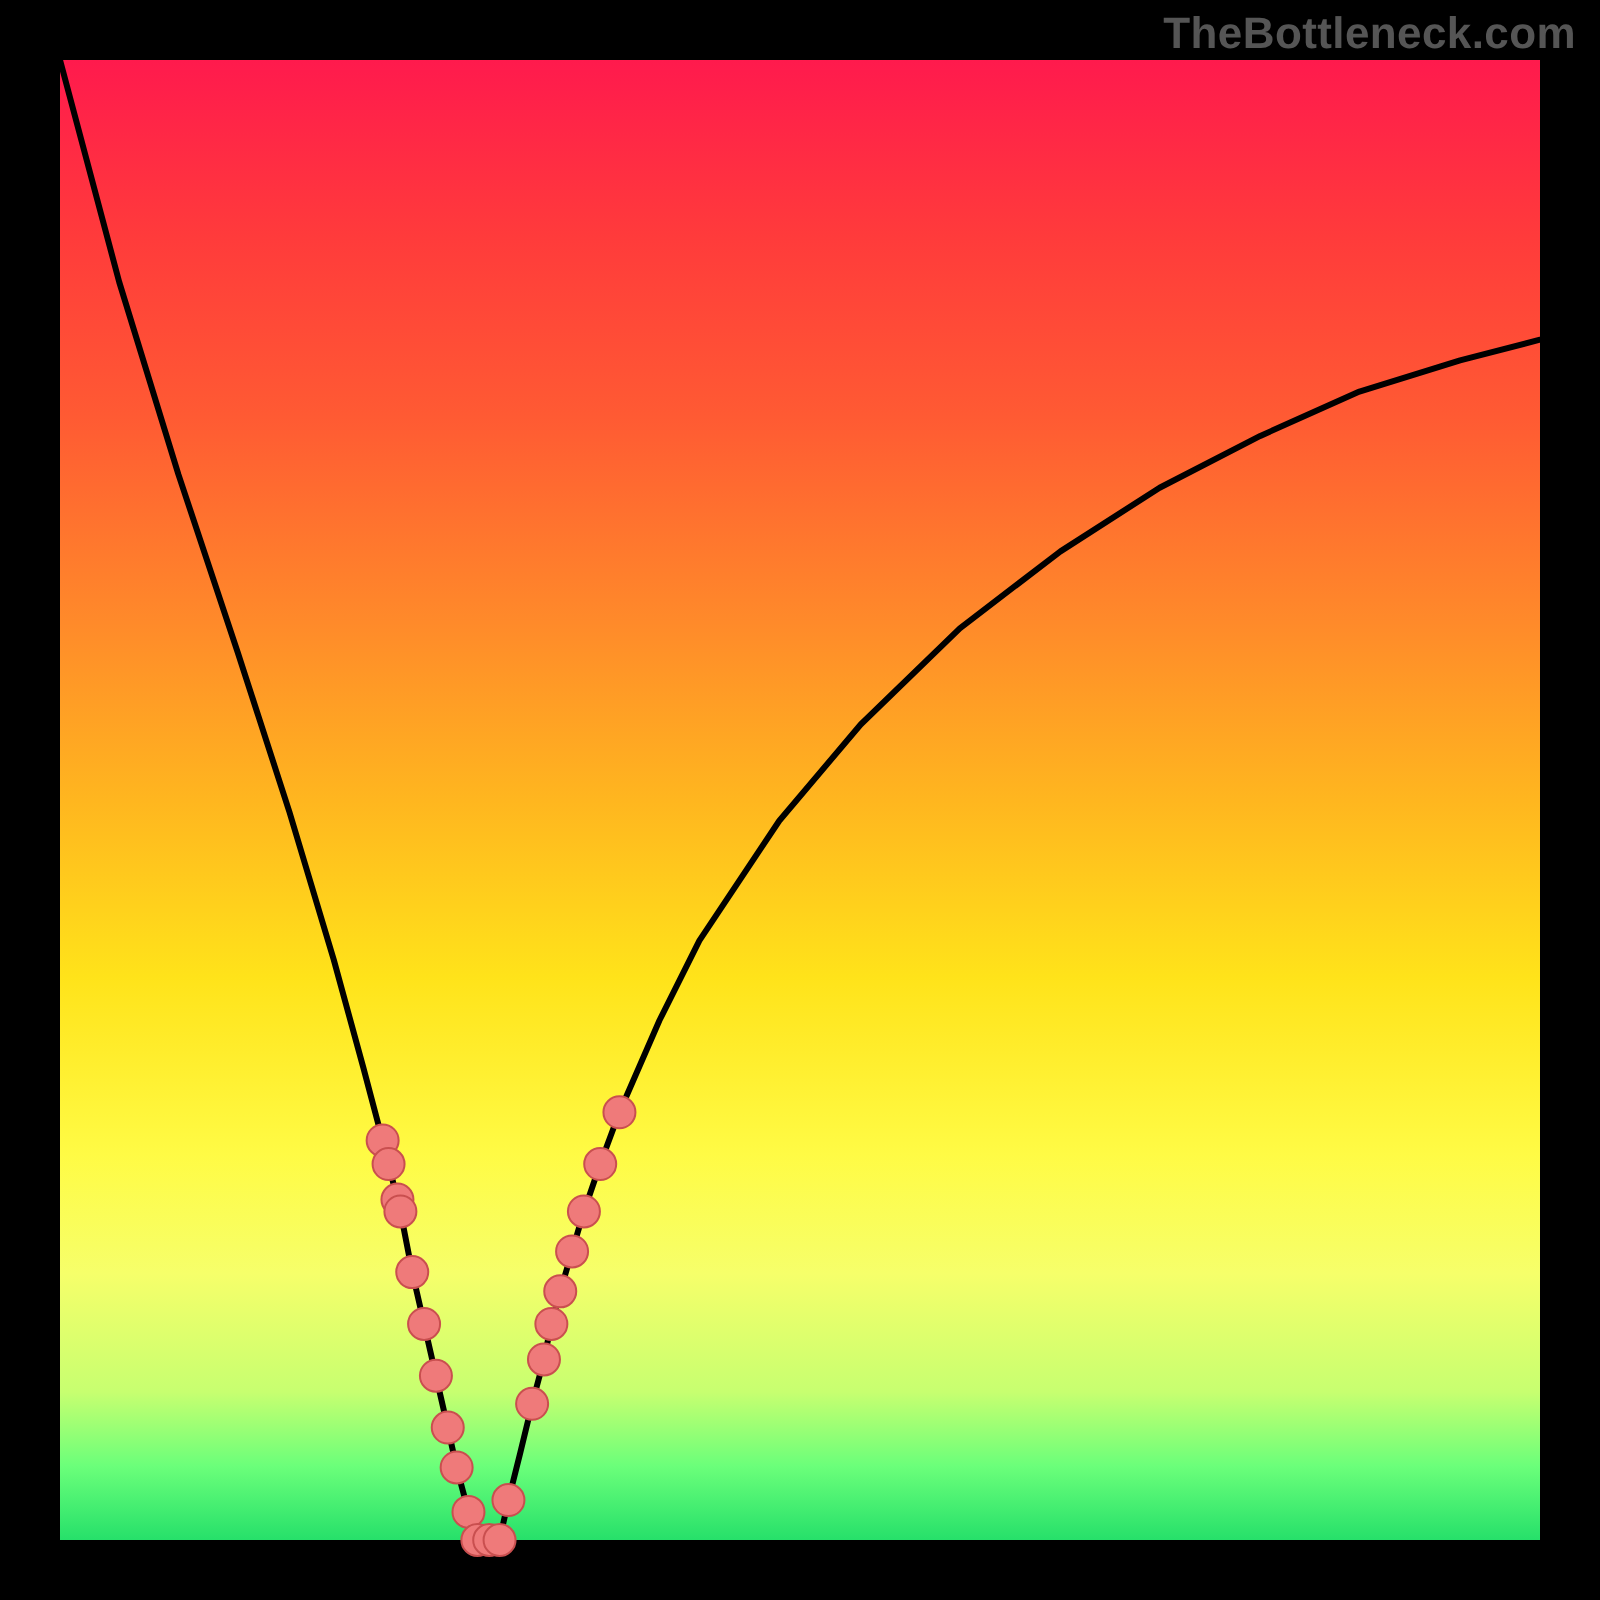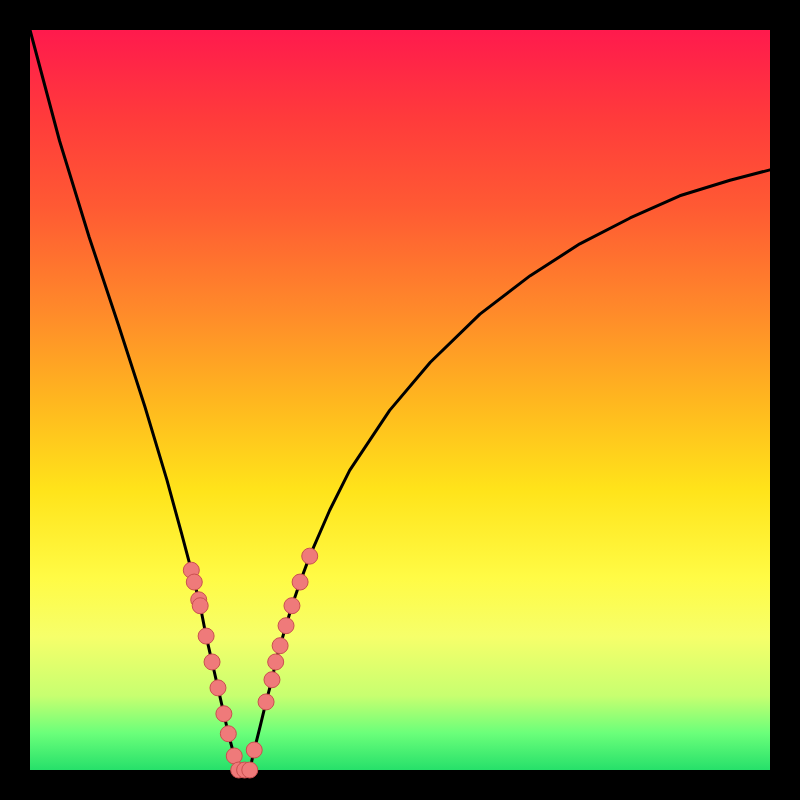--- a/index.html
+++ b/index.html
@@ -57,20 +57,21 @@
     width: 740px;
     height: 740px;
     overflow: visible;
   }
 </style>
 </head>
 <body>
 
 <div class="frame">
   <div class="plot-area"></div>
+  <div class="watermark">TheBottleneck.com</div>
   <svg class="overlay" viewBox="0 0 740 740" preserveAspectRatio="none">
     <path id="curve-left" fill="none" d="M0.00 0.00 L29.60 111.00 L59.20 207.20 L88.80 296.00 L114.70 375.92 L136.90 449.92 L151.70 503.94 L161.32 540.20 L170.20 575.72 L176.12 606.06 L182.04 631.96 L187.96 657.86 L193.88 683.76 L198.32 703.74 L204.24 725.94 L208.68 740.00" stroke="#000000" stroke-width="3" stroke-linecap="round" stroke-linejoin="round"></path>
     <path id="curve-base" fill="none" d="M208.68 740.00 L219.78 740.00" stroke="#000000" stroke-width="3" stroke-linecap="round"></path>
     <path id="curve-right" fill="none" d="M219.78 740.00 L224.22 720.02 L230.14 696.34 L236.06 671.92 L241.98 649.72 L245.68 631.96 L250.12 615.68 L256.04 595.70 L261.96 575.72 L270.10 552.04 L279.72 526.14 L299.70 480.26 L319.68 440.30 L359.64 380.36 L400.34 332.26 L449.92 284.16 L500.24 245.68 L549.82 213.86 L600.14 187.96 L649.72 165.76 L700.04 150.22 L740.00 139.86" stroke="#000000" stroke-width="3" stroke-linecap="round" stroke-linejoin="round"></path>
     <g id="markers">
         <circle cx="161.32" cy="540.20" r="8" fill="#ef7a7a" stroke="#c94f4f" stroke-width="1"></circle>
         <circle cx="164.28" cy="552.04" r="8" fill="#ef7a7a" stroke="#c94f4f" stroke-width="1"></circle>
         <circle cx="168.72" cy="569.80" r="8" fill="#ef7a7a" stroke="#c94f4f" stroke-width="1"></circle>
         <circle cx="170.20" cy="575.72" r="8" fill="#ef7a7a" stroke="#c94f4f" stroke-width="1"></circle>
         <circle cx="176.12" cy="606.06" r="8" fill="#ef7a7a" stroke="#c94f4f" stroke-width="1"></circle>

